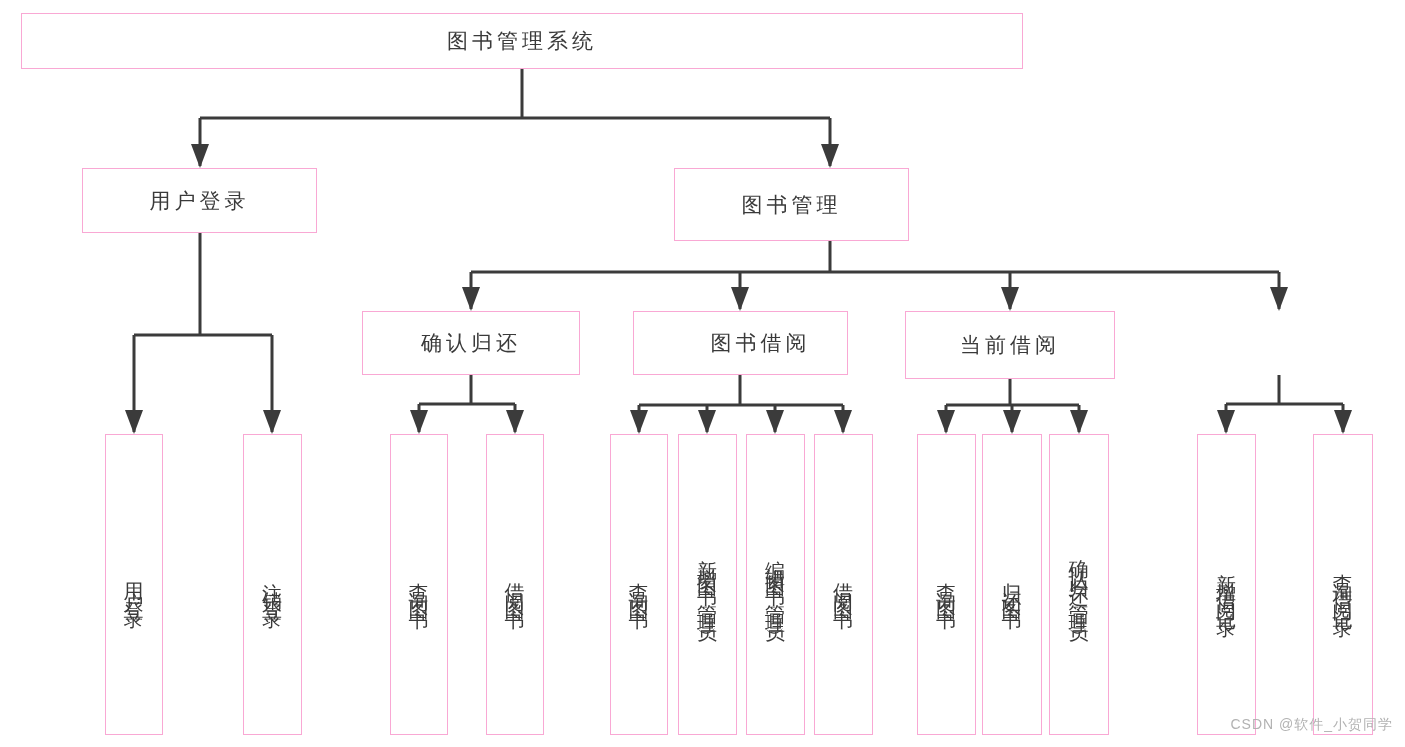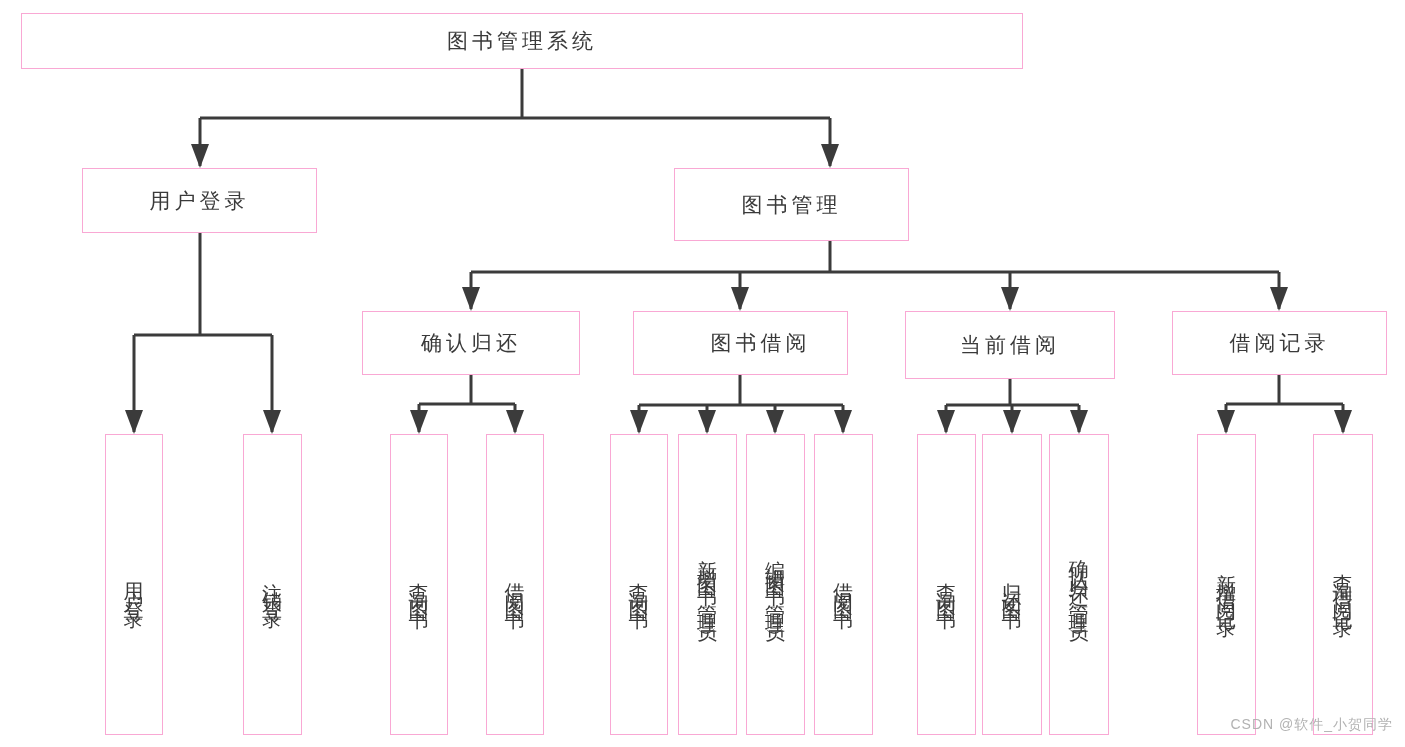--- a/index.html
+++ b/index.html
@@ -99,23 +99,20 @@
 
   <div class="node" style="left:362px; top:311px; width:218px; height:64px;">
     <span>确认归还</span>
   </div>
   <div class="node" style="left:633px; top:311px; width:215px; height:64px;padding-left:40px;">
     <span>图书借阅</span>
   </div>
   <div class="node" style="left:905px; top:311px; width:210px; height:68px;">
     <span>当前借阅</span>
   </div>
-  <div class="node" style="left:1172px; top:311px; width:215px; height:64px;">
-    <span>借阅记录</span>
-  </div>
 
   <div class="node vnode" style="left:105px; width:58px;">
     <span class="vlabel">用户登录</span>
   </div>
   <div class="node vnode" style="left:243px; width:59px;">
     <span class="vlabel">注销登录</span>
   </div>
 
   <div class="node vnode" style="left:390px; width:58px;">
     <span class="vlabel">查询图书</span>

